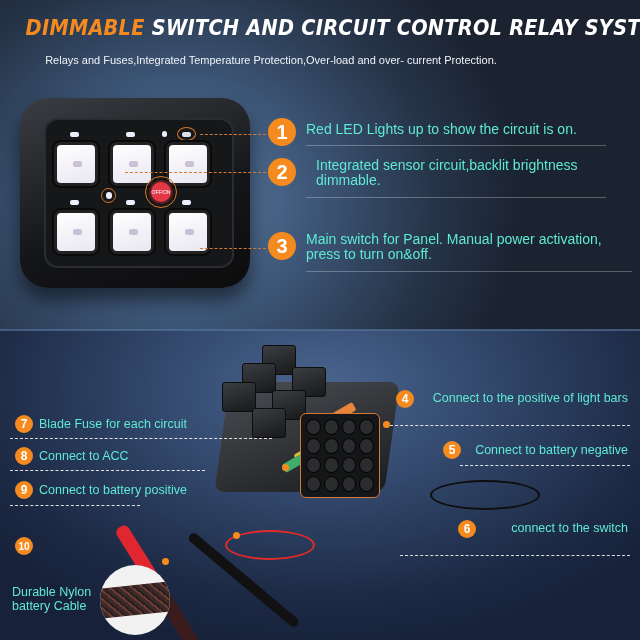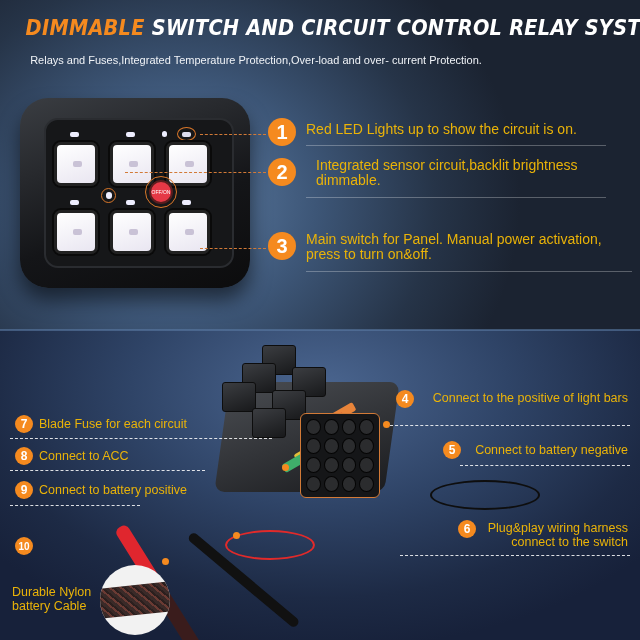--- a/index.html
+++ b/index.html
@@ -17,21 +17,21 @@
   .divider { position:absolute; left:0; top:329px; width:640px; height:2px; background:#5a79a3; opacity:.6; }
 
   .title {
     position:absolute; top:16px; left:0; width:640px; text-align:center;
     font-family:"DejaVu Sans", sans-serif; font-weight:bold; font-style:italic;
     font-size:21px; letter-spacing:0.3px; color:#fff; white-space:nowrap;
     transform: scaleX(0.92);
   }
   .title .accent { color:#f58a1f; }
   .subtitle {
-    position:absolute; top:54px; left:0; width:512px; text-align:center;
+    position:absolute; top:54px; left:15px; width:512px; text-align:center;
     font-size:11px; color:#f0f3f7;
   }
 
   
   .switch-panel {
     position:absolute; left:20px; top:98px; width:230px; height:190px;
     border-radius:28px; background:linear-gradient(160deg,#3a3d42,#141518 60%,#0c0c0d);
     box-shadow: 0 12px 20px rgba(0,0,0,.55);
   }
   .switch-inner {
@@ -52,21 +52,21 @@
   }
   .hl-ring { position:absolute; border:1.5px solid #d9772a; border-radius:50%; }
 
   
   .num-badge {
     position:absolute; border-radius:50%; background:#f58a1f; color:#fff;
     font-weight:bold; display:flex; align-items:center; justify-content:center;
   }
   .num-badge.big { width:28px; height:28px; font-size:20px; }
   .num-badge.sm { width:18px; height:18px; font-size:12px; }
-  .callout-text { position:absolute; color:#eab308; font-size:14px; line-height:15px; }
+  .callout-text { position:absolute; color:#5eead4; font-size:14px; line-height:15px; }
   .callout-text.sm { font-size:12.5px; line-height:14px; }
   .rule { position:absolute; height:1px; background:rgba(255,255,255,.28); }
   .dash { position:absolute; border-top:1.2px dashed rgba(255,255,255,.85); }
   .orange-dash { position:absolute; border-top:1.5px dashed #d27a37; }
   .dot { position:absolute; width:7px; height:7px; border-radius:50%; background:#f58a1f; }
 
   
   .relay-box {
     position:absolute; left:222px; top:382px; width:170px; height:110px;
     background:linear-gradient(160deg,#4a4d52,#1b1c1f); border-radius:10px;
@@ -207,21 +207,20 @@
 <div class="num-badge sm" style="left:396px;top:390px">4</div>
 <div class="callout-text sm" style="right:12px;top:391px;text-align:center">
   <div>Connect to the positive of light bars</div>
 </div>
 
 <div class="num-badge sm" style="left:443px;top:441px">5</div>
 <div class="callout-text sm" style="right:12px;top:443px;text-align:right">Connect to battery negative</div>
 
 <div class="num-badge sm" style="left:458px;top:520px">6</div>
 <div class="callout-text sm" style="right:12px;top:521px;text-align:right">
-  <div>Plug&amp;play wiring harness</div>
   <div>connect to the switch</div>
 </div>
 
 <div class="num-badge sm" style="left:15px;top:415px">7</div>
 <div class="callout-text sm" style="left:39px;top:417px">Blade Fuse for each circuit</div>
 
 <div class="num-badge sm" style="left:15px;top:447px">8</div>
 <div class="callout-text sm" style="left:39px;top:449px">Connect to ACC</div>
 
 <div class="num-badge sm" style="left:15px;top:481px">9</div>

